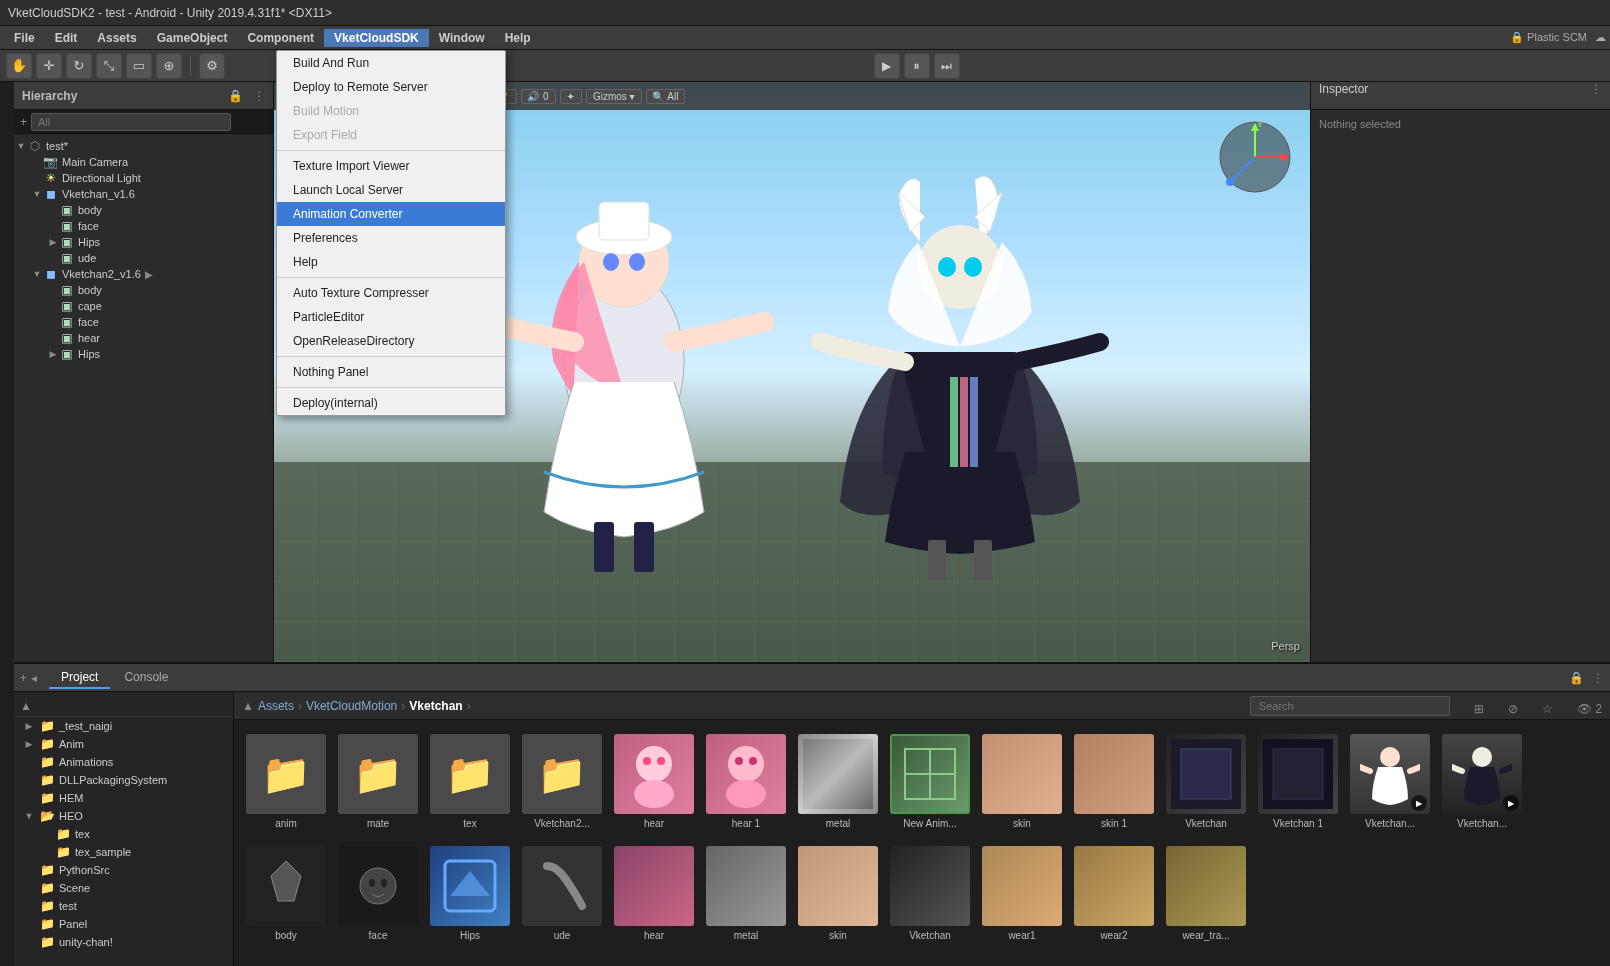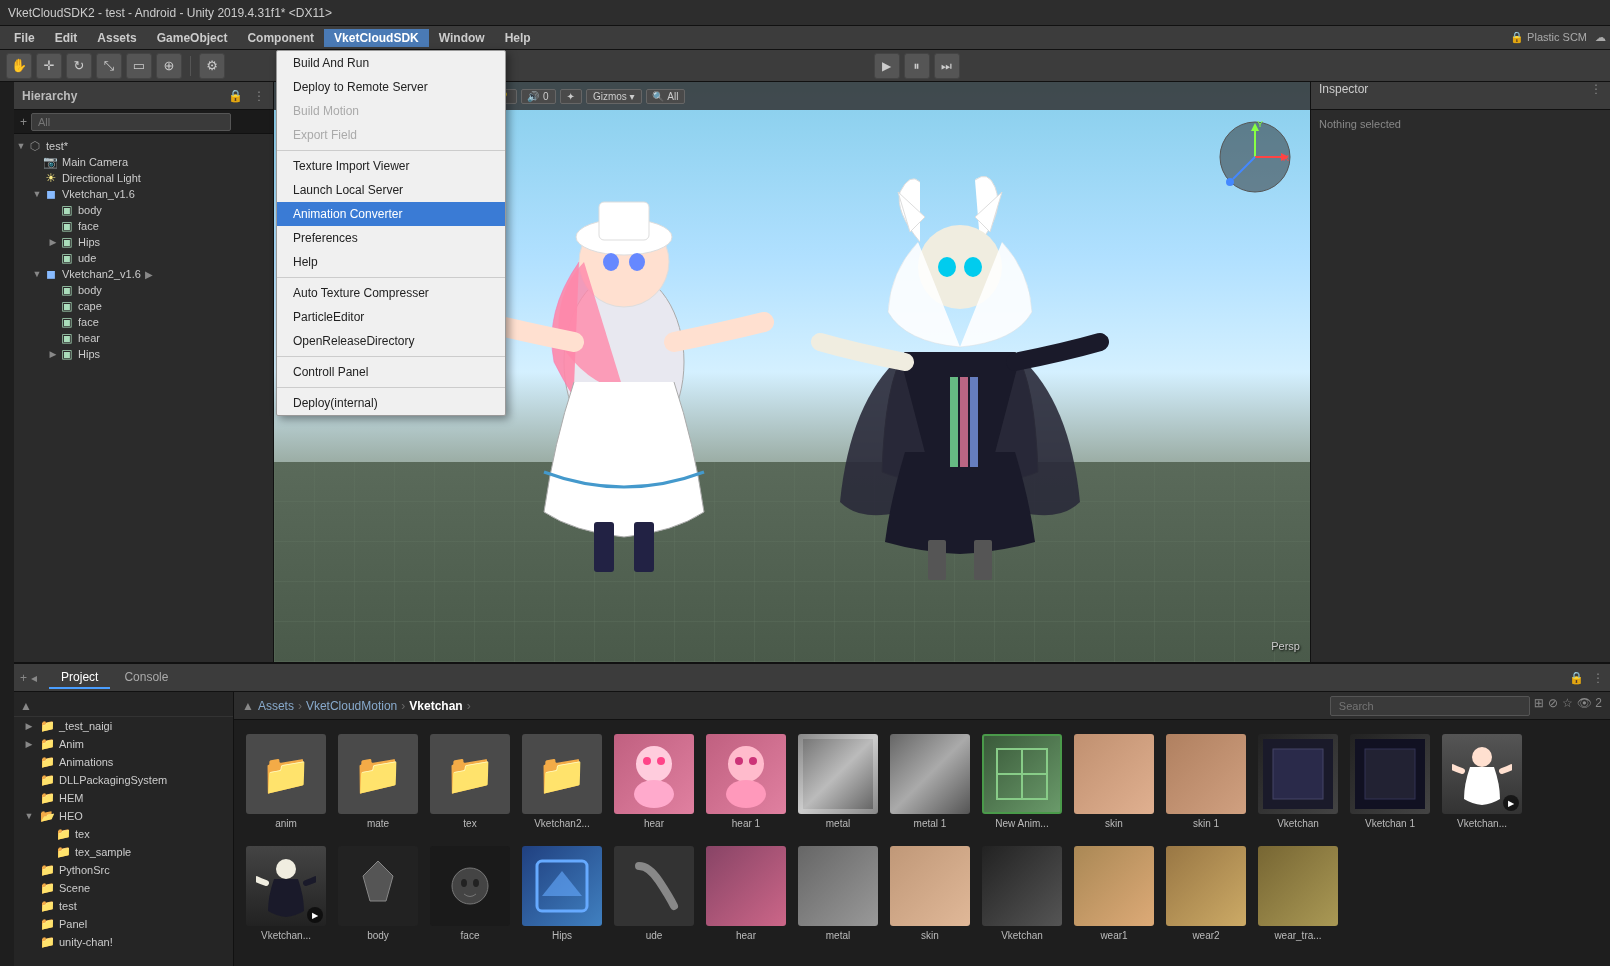--- a/index.html
+++ b/index.html
@@ -821,21 +821,21 @@
         <div style="display:flex; align-items:center; justify-content:space-between; padding:0 8px; height:28px; background:#2d2d2d; border-bottom:1px solid #111;">
           <div style="display:flex; align-items:center; gap:4px;">
             <span style="cursor:pointer; color:#888;">▲</span>
             <span class="breadcrumb-item">Assets</span>
             <span class="breadcrumb-sep">›</span>
             <span class="breadcrumb-item">VketCloudMotion</span>
             <span class="breadcrumb-sep">›</span>
             <span class="breadcrumb-current">Vketchan</span>
             <span class="breadcrumb-sep">›</span>
           </div>
-          <div style="display:flex; align-items:flex-start; gap:4px;">
+          <div style="display:flex; align-items:flex-end; gap:24px;">
             <input class="asset-search-input" type="text" placeholder="Search" style="">
             <span style="color:#888; cursor:pointer;">⊞</span>
             <span style="color:#888; cursor:pointer;">⊘</span>
             <span style="color:#888; cursor:pointer;">☆</span>
             <span style="color:#888; cursor:pointer;">👁 2</span>
           </div>
         </div>
 
         <div class="asset-grid-container">
           <div class="asset-grid">
@@ -898,24 +898,20 @@
                         <stop offset="0%" stop-color="#777"></stop>
                         <stop offset="50%" stop-color="#bbb"></stop>
                         <stop offset="100%" stop-color="#666"></stop>
                       </linearGradient>
                     </defs>
                 </svg>
               </div>
               <div class="asset-label">metal</div>
             </div>
 
-            <div class="asset-item">
-              <div class="asset-thumb" style="background:linear-gradient(135deg,#666 0%,#aaa 50%,#555 100%);"></div>
-              <div class="asset-label">metal 1</div>
-            </div>
 
             <div class="asset-item">
               <div class="asset-thumb thumb-new-anim" style="border:2px solid #4a9a4a;">
                 <svg width="60" height="60" viewBox="0 0 60 60">
 
                   <rect x="5" y="5" width="25" height="25" fill="none" stroke="#88cc88" stroke-width="2"></rect>
                   <rect x="30" y="5" width="25" height="25" fill="none" stroke="#88cc88" stroke-width="2"></rect>
                   <rect x="5" y="30" width="25" height="25" fill="none" stroke="#88cc88" stroke-width="2"></rect>
                   <rect x="30" y="30" width="25" height="25" fill="none" stroke="#88cc88" stroke-width="2"></rect>
                 </svg>
@@ -1072,17 +1068,17 @@
     <div class="dropdown-item">Texture Import Viewer</div>
     <div class="dropdown-item">Launch Local Server</div>
     <div class="dropdown-item highlighted">Animation Converter</div>
     <div class="dropdown-item">Preferences</div>
     <div class="dropdown-item">Help</div>
     <div class="dropdown-sep"></div>
     <div class="dropdown-item">Auto Texture Compresser</div>
     <div class="dropdown-item">ParticleEditor</div>
     <div class="dropdown-item">OpenReleaseDirectory</div>
     <div class="dropdown-sep"></div>
-    <div class="dropdown-item">Controll Panel</div>
+    <div class="dropdown-item">Nothing Panel</div>
     <div class="dropdown-sep"></div>
     <div class="dropdown-item">Deploy(internal)</div>
   </div>
 </div>
 
 </body></html>

